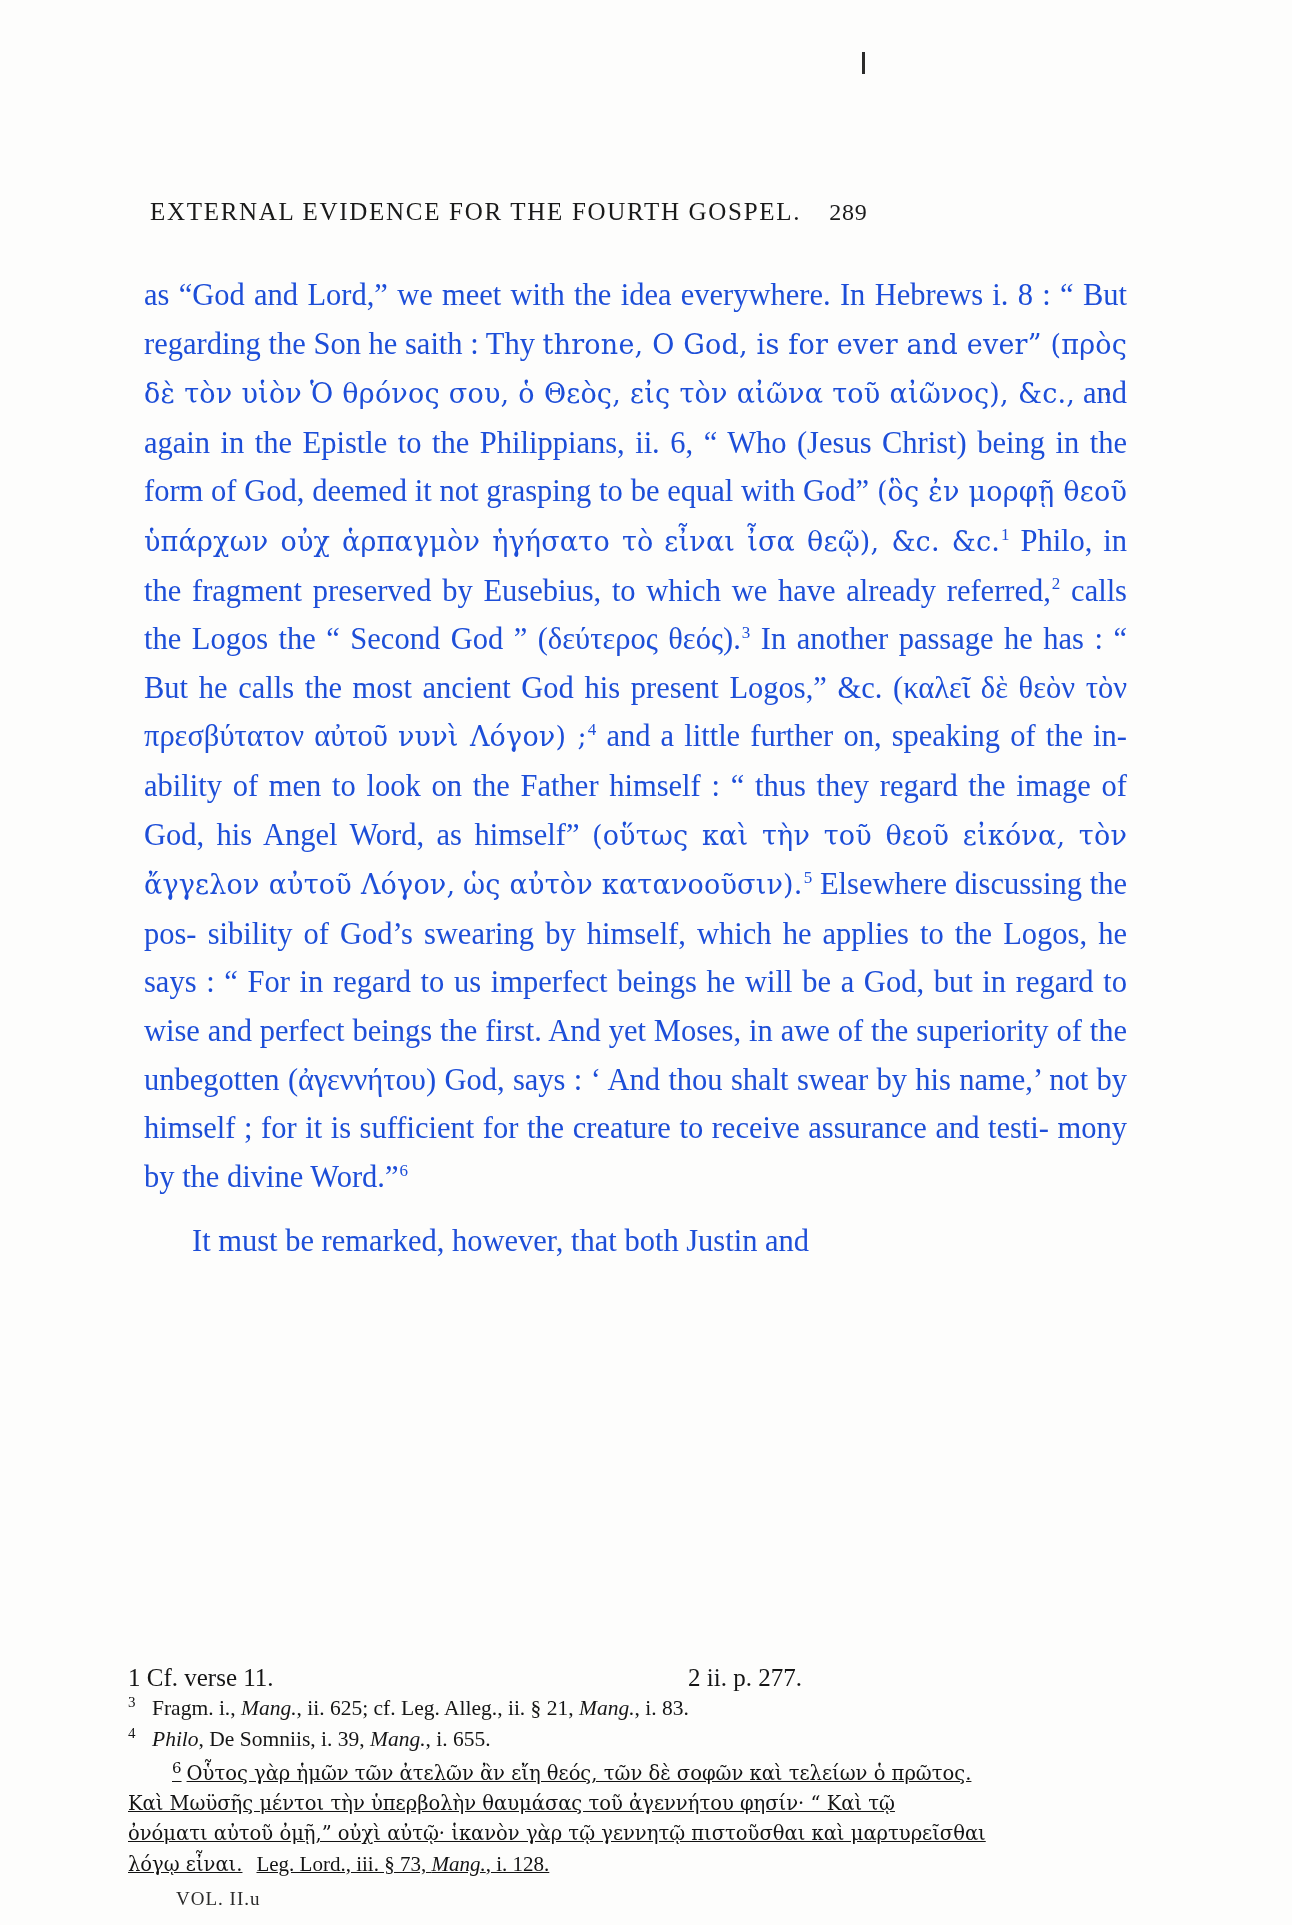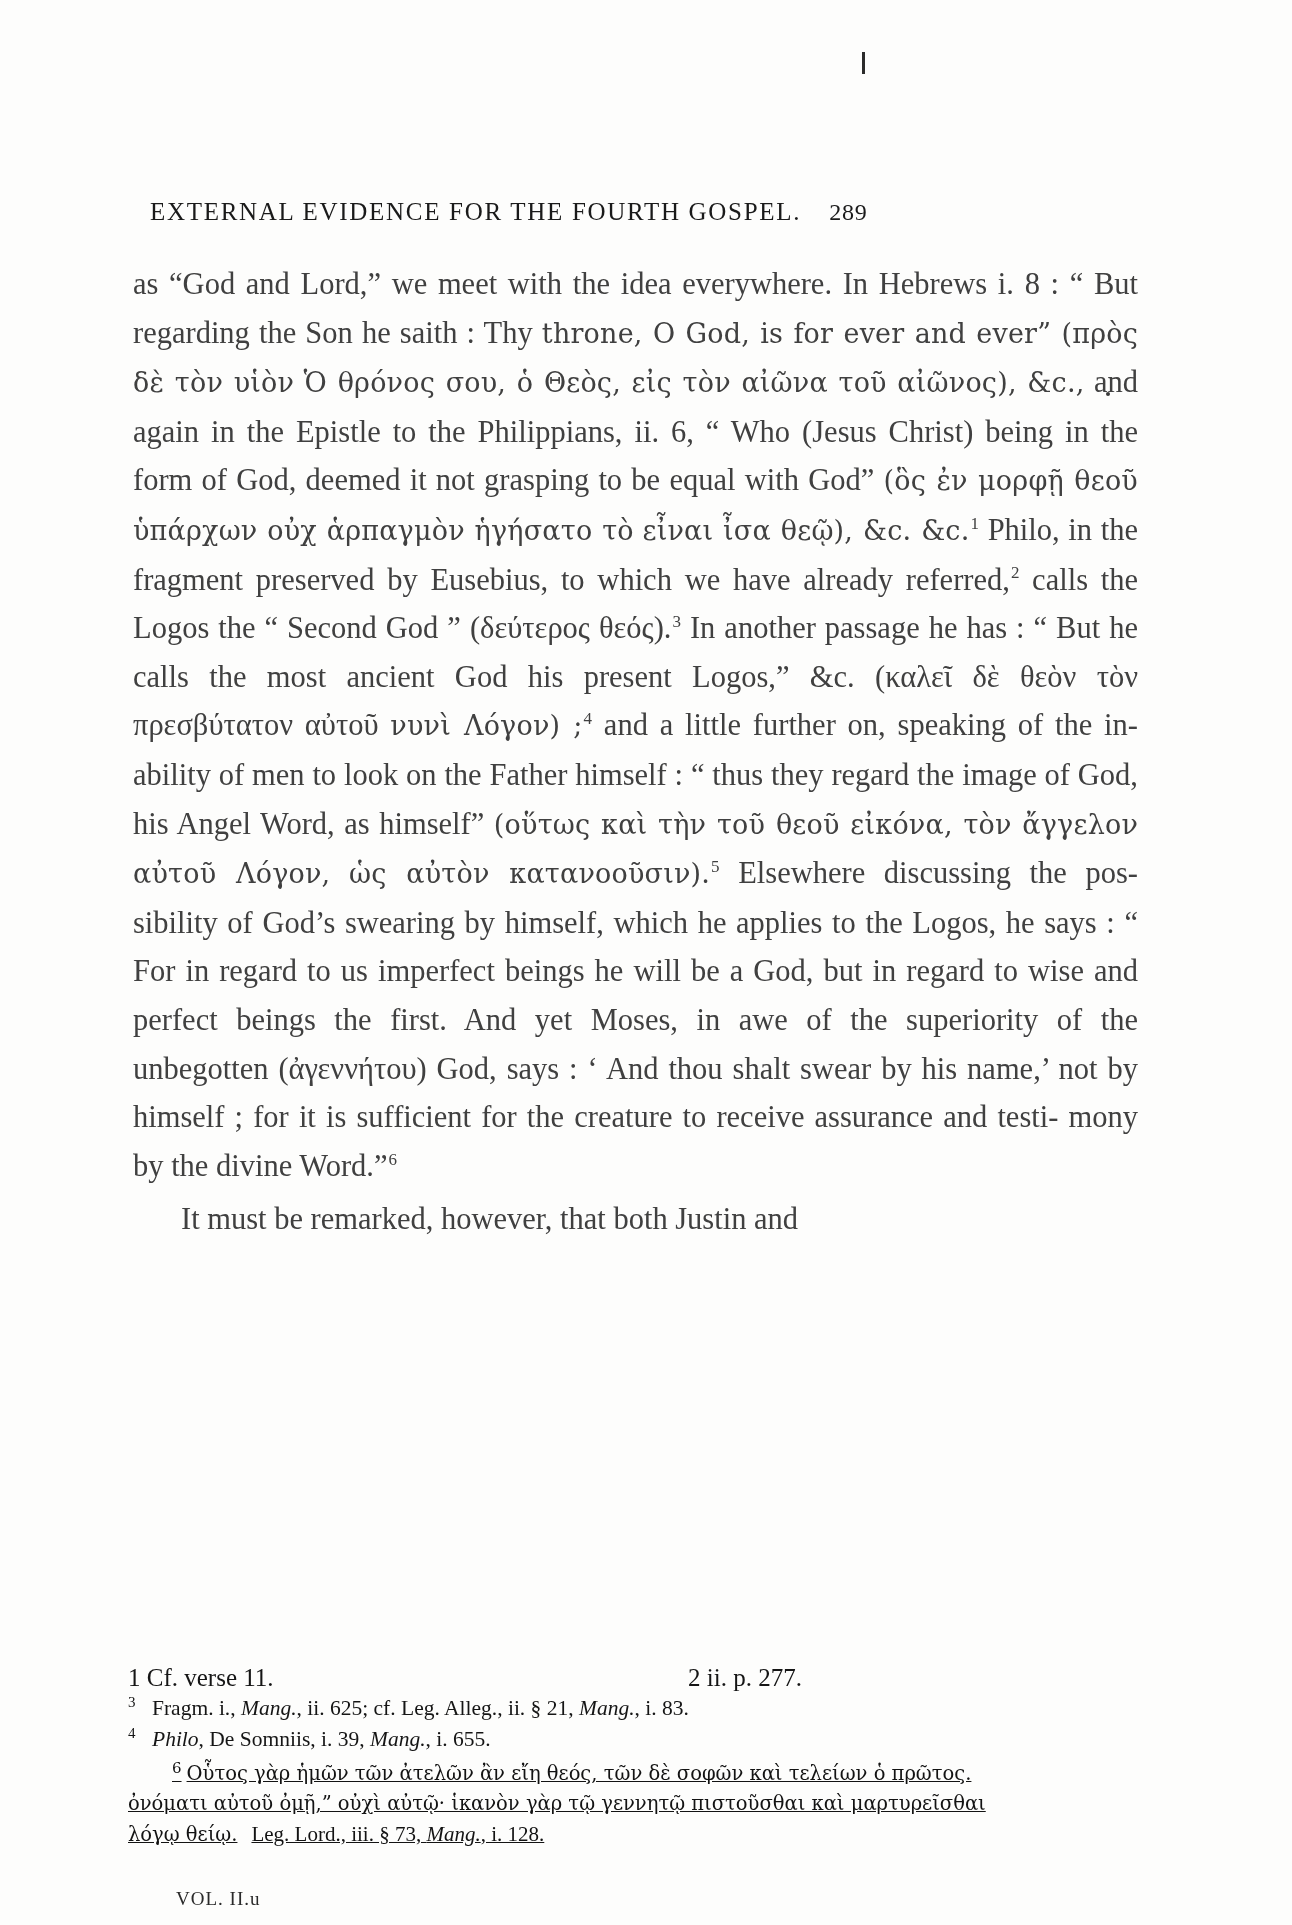--- a/index.html
+++ b/index.html
@@ -65,22 +65,22 @@
   .body-block {
     position: absolute;
     left: 128px;
     top: 255px;
     width: 1015px;
   }
   .para {
     font-size: 30.5px;
     line-height: 48.6px;
     text-align: justify;
-    color: #404040;
-    margin: 5px;
+    color: #1d4ed8;
+    margin: 16px;
   }
   .para.indent {
     text-indent: 48px;
   }
   .grk {
     font-family: "DejaVu Serif", serif;
     font-size: 27px;
     letter-spacing: 0.2px;
   }
   sup.fn {
@@ -231,22 +231,23 @@
       <span class="marker">3</span><span class="txt">Fragm. i., </span><em class="it">Mang.</em><span>, ii. 625;  cf. Leg. Alleg., ii. § 21, </span><em class="it">Mang.</em><span>, i. 83.</span>
     </div>
 
     <div class="note-row">
       <span class="marker">4</span><em class="it txt">Philo</em><span>, De Somniis, i. 39, </span><em class="it">Mang.</em><span>, i. 655.</span>
     </div>
 
 
     <div class="note-greek note-greek-block">
       <span class="note-greek-line ind"><span class="marker">6</span><span>Οὗτος γὰρ ἡμῶν τῶν ἀτελῶν ἂν εἴη θεός, τῶν δὲ σοφῶν καὶ τελείων ὁ πρῶτος.</span></span>
+      <span class="note-greek-line">Καὶ Μωϋσῆς μέντοι τὴν ὑπερβολὴν θαυμάσας τοῦ ἀγεννήτου φησίν·   “ Καὶ τῷ</span>
       <span class="note-greek-line">ὀνόματι αὐτοῦ ὀμῇ,” οὐχὶ αὐτῷ·  ἱκανὸν γὰρ τῷ γεννητῷ πιστοῦσθαι καὶ μαρτυρεῖσθαι</span>
-      <span class="note-greek-line"><span>λόγῳ θείῳ.</span><span class="note-latin" style="padding-left:14px">Leg. Lord., iii. § 73, </span><em class="it note-latin">Mang.</em><span class="note-latin">, i. 128.</span></span>
+      <span class="note-greek-line"><span>λόγῳ εἶναι.</span><span class="note-latin" style="padding-left:14px">Leg. Lord., iii. § 73, </span><em class="it note-latin">Mang.</em><span class="note-latin">, i. 128.</span></span>
     </div>
 
   </div>
 
   <div class="footer">
     <span class="vol">VOL. II.</span>
     <span class="sig">u</span>
   </div>
 
 </div>

